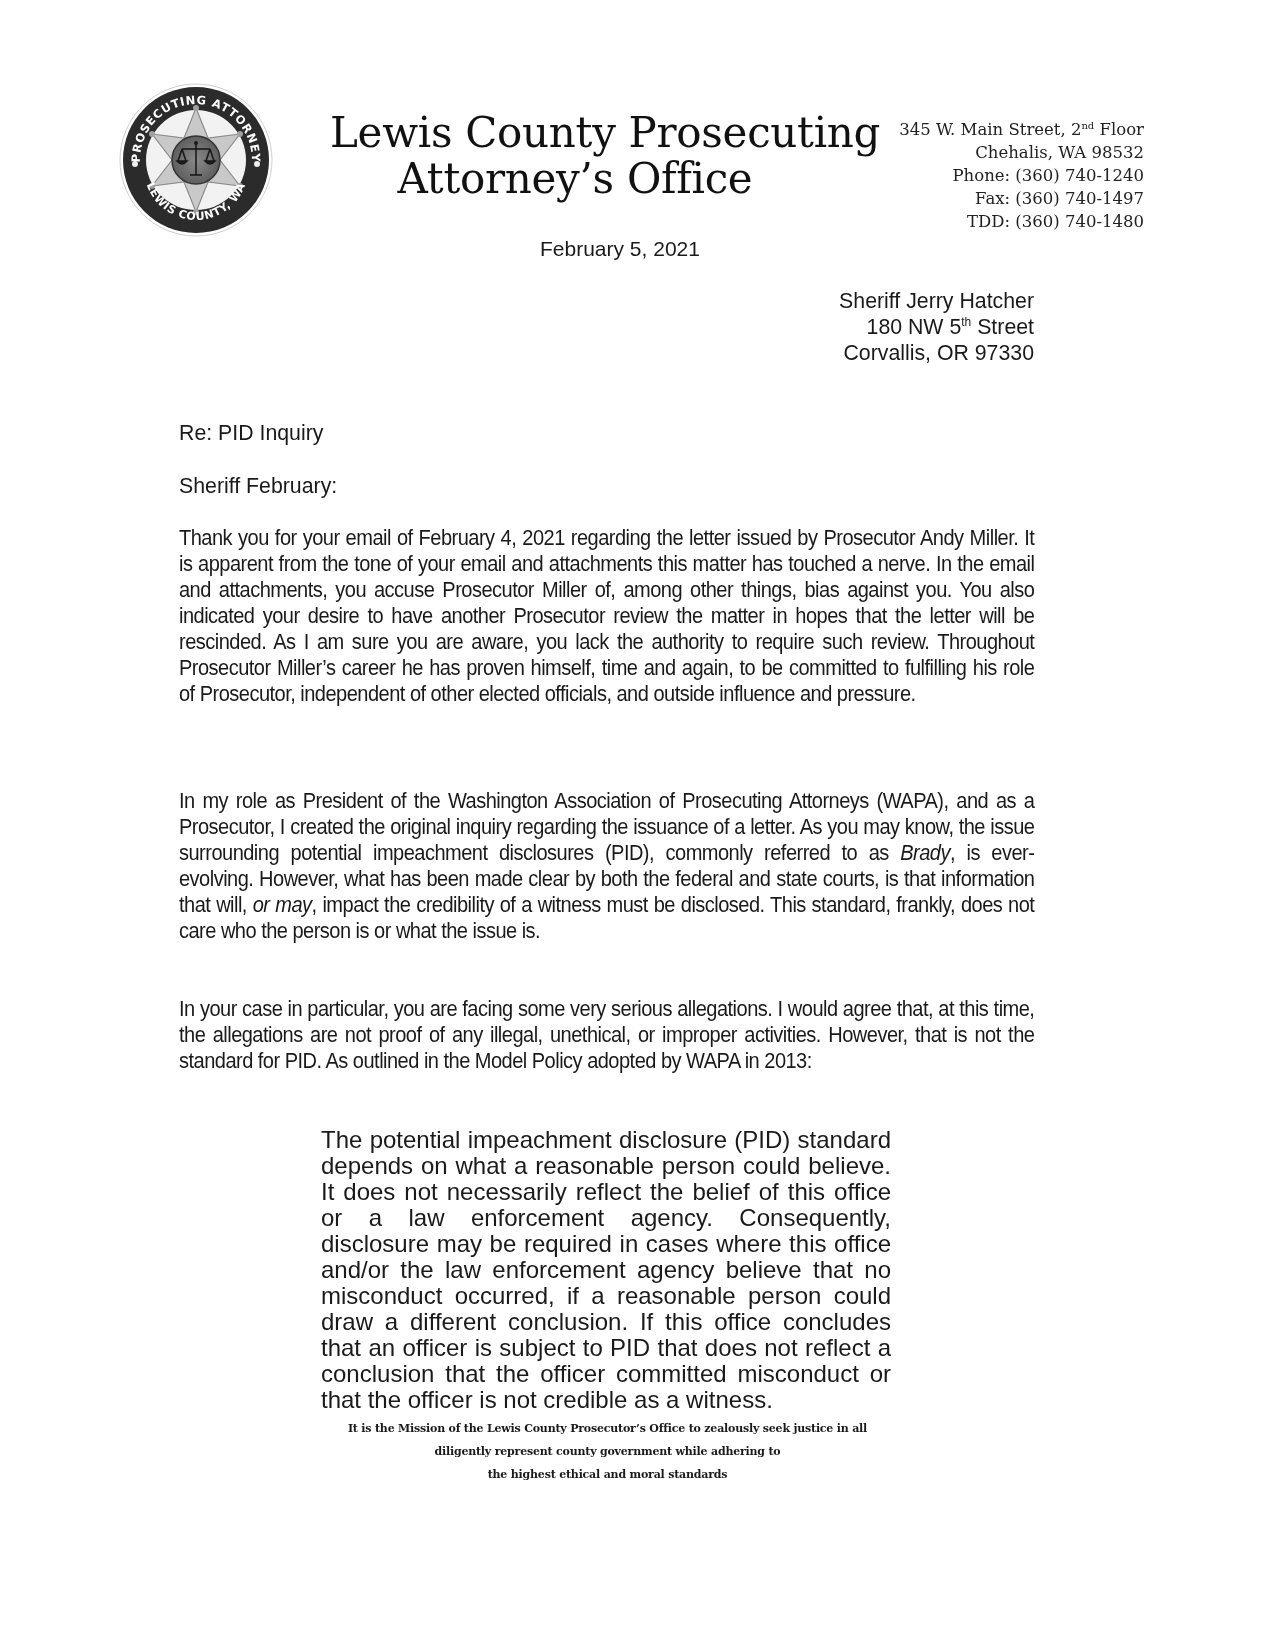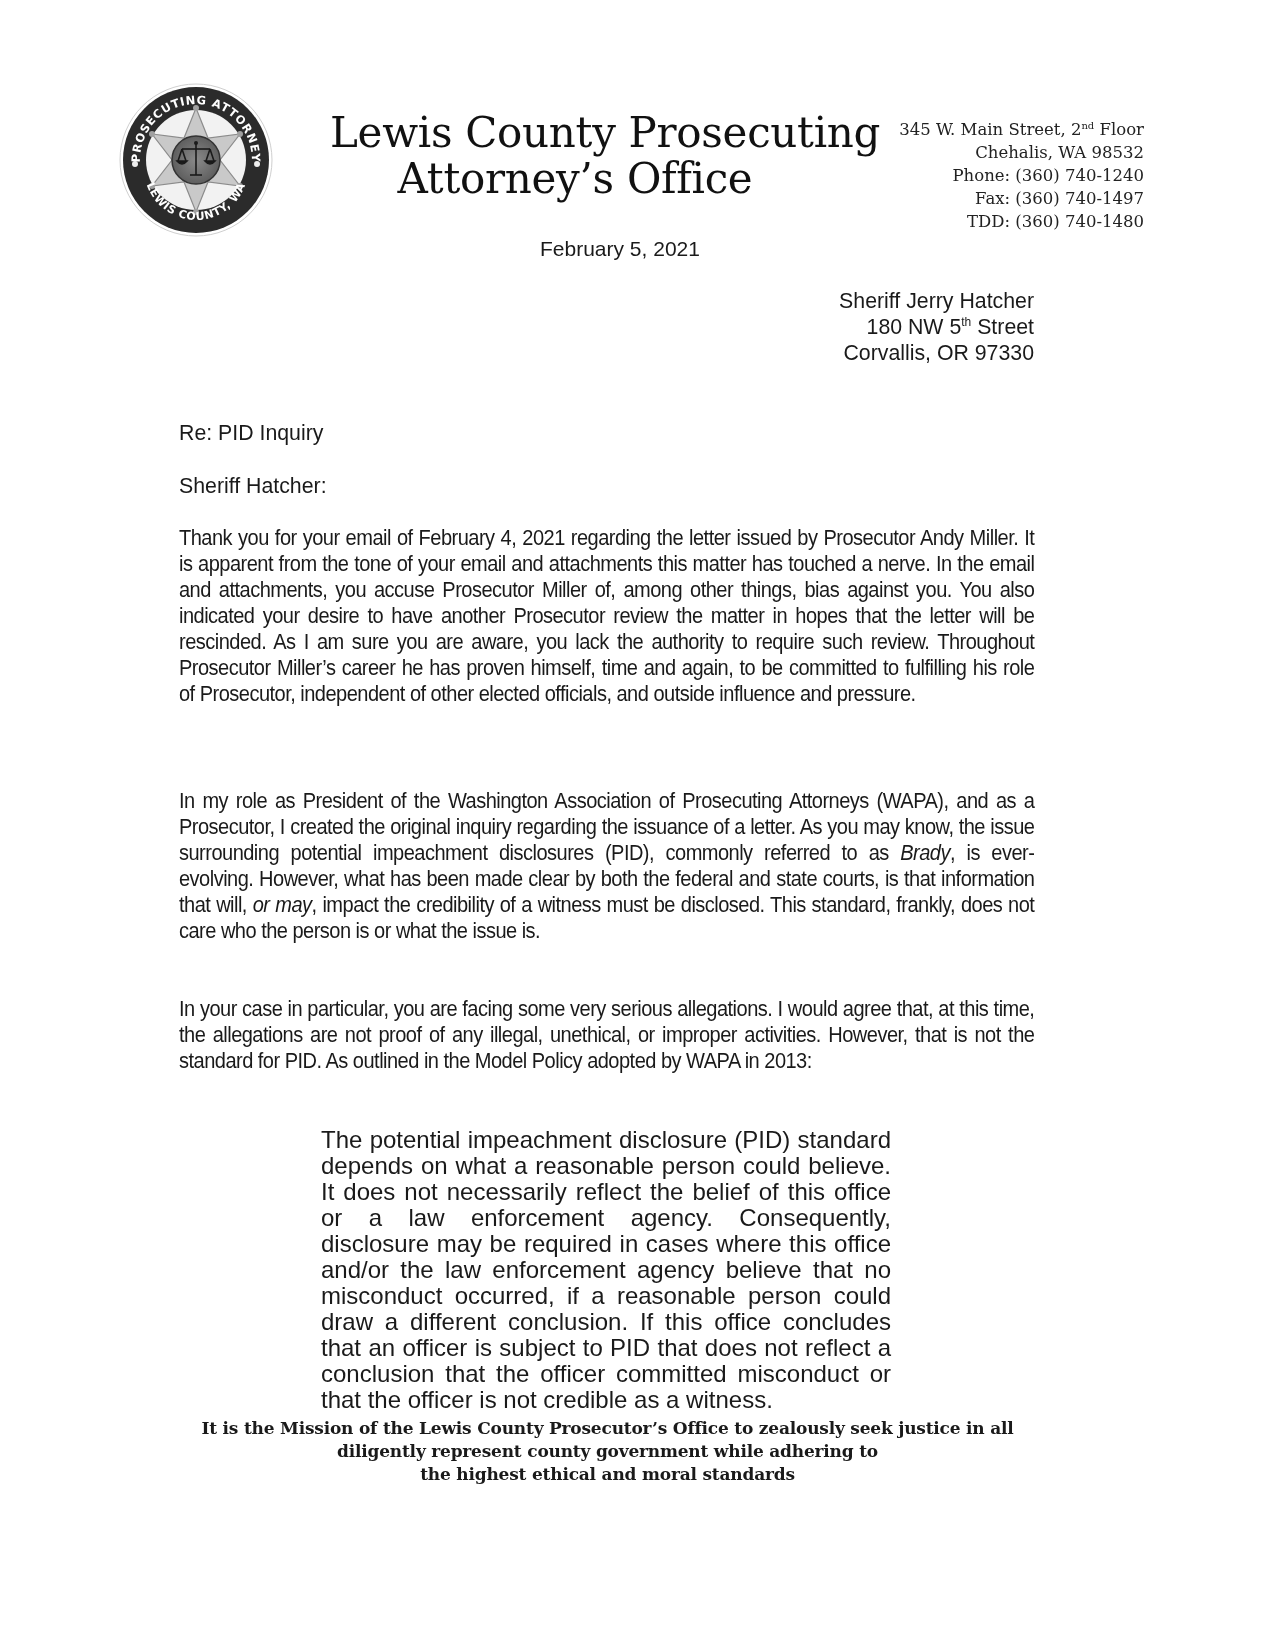--- a/index.html
+++ b/index.html
@@ -91,21 +91,21 @@
       color: #1a1a1a;
     }
     .mission {
       position: absolute;
       left: 150px;
       top: 1417px;
       width: 915px;
       text-align: center;
       font-family: "DejaVu Serif", "Liberation Serif", serif;
       font-weight: bold;
-      font-size: 17px;
+      font-size: 11px;
       line-height: 23px;
       color: #1a1a1a;
       letter-spacing: -0.2px;
     }
     .mission div { white-space: nowrap; }
     em { font-style: italic; }
   </style>
 </head>
 <body>
 
@@ -171,21 +171,21 @@
 <div class="date">February 5, 2021</div>
 
 <div class="body-text addr">
   <div>Sheriff Jerry Hatcher</div>
   <div><span>180 NW 5</span><sup>th</sup><span> Street</span></div>
   <div>Corvallis, OR 97330</div>
 </div>
 
 <div class="body-text re">Re: PID Inquiry</div>
 
-<div class="body-text salutation">Sheriff Hatcher:</div>
+<div class="body-text salutation">Sheriff February:</div>
 
 <div class="body-text para p1">Thank you for your email of February 4, 2021 regarding the letter issued by Prosecutor Andy Miller. It is apparent from the tone of your email and attachments this matter has touched a nerve. In the email and attachments, you accuse Prosecutor Miller of, among other things, bias against you. You also indicated your desire to have another Prosecutor review the matter in hopes that the letter will be rescinded. As I am sure you are aware, you lack the authority to require such review. Throughout Prosecutor Miller’s career he has proven himself, time and again, to be committed to fulfilling his role of Prosecutor, independent of other elected officials, and outside influence and pressure.</div>
 
 <div class="body-text para p2"><span>In my role as President of the Washington Association of Prosecuting Attorneys (WAPA), and as a Prosecutor, I created the original inquiry regarding the issuance of a letter. As you may know, the issue surrounding potential impeachment disclosures (PID), commonly referred to as </span><em>Brady</em><span>, is ever-evolving. However, what has been made clear by both the federal and state courts, is that information that will, </span><em>or may</em><span>, impact the credibility of a witness must be disclosed. This standard, frankly, does not care who the person is or what the issue is.</span></div>
 
 <div class="body-text para p3">In your case in particular, you are facing some very serious allegations. I would agree that, at this time, the allegations are not proof of any illegal, unethical, or improper activities. However, that is not the standard for PID. As outlined in the Model Policy adopted by WAPA in 2013:</div>
 
 <div class="quote">The potential impeachment disclosure (PID) standard depends on what a reasonable person could believe. It does not necessarily reflect the belief of this office or a law enforcement agency. Consequently, disclosure may be required in cases where this office and/or the law enforcement agency believe that no misconduct occurred, if a reasonable person could draw a different conclusion. If this office concludes that an officer is subject to PID that does not reflect a conclusion that the officer committed misconduct or that the officer is not credible as a witness.</div>
 
 <div class="mission">

